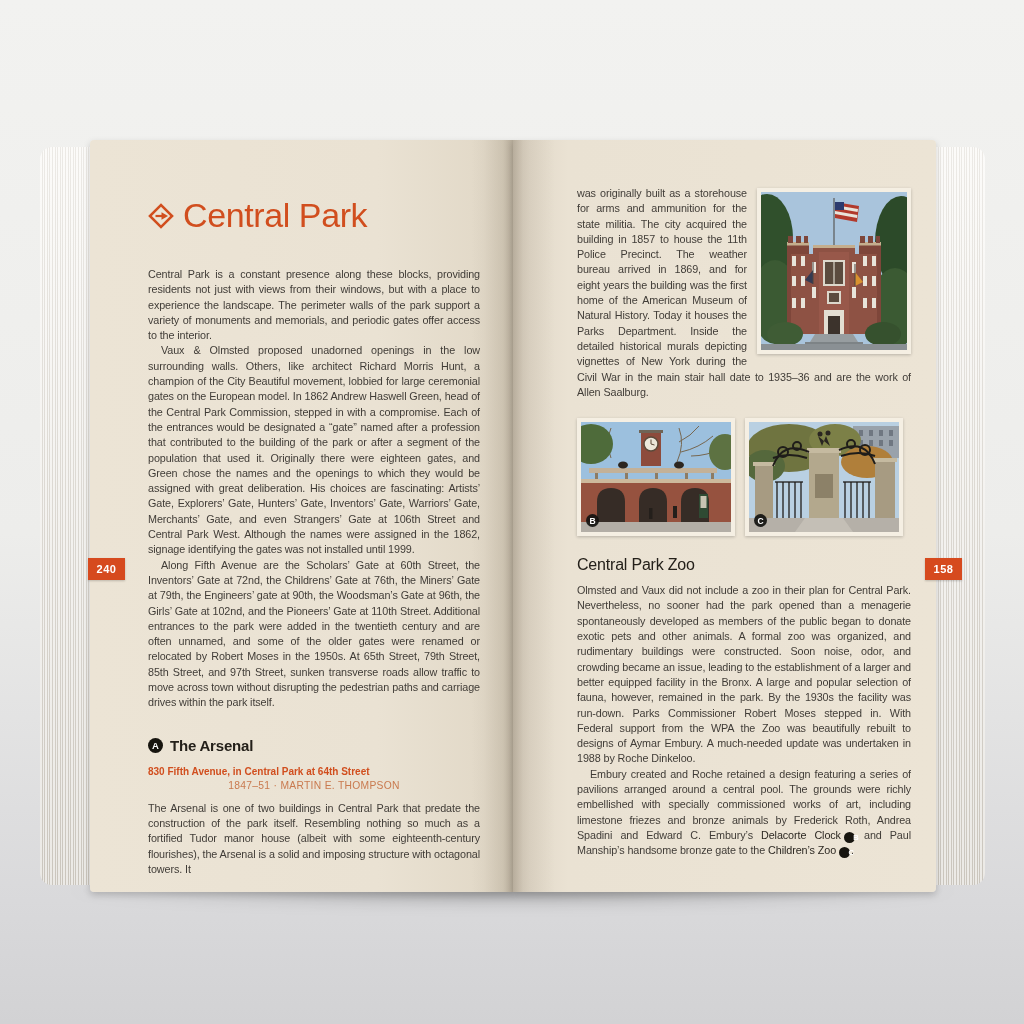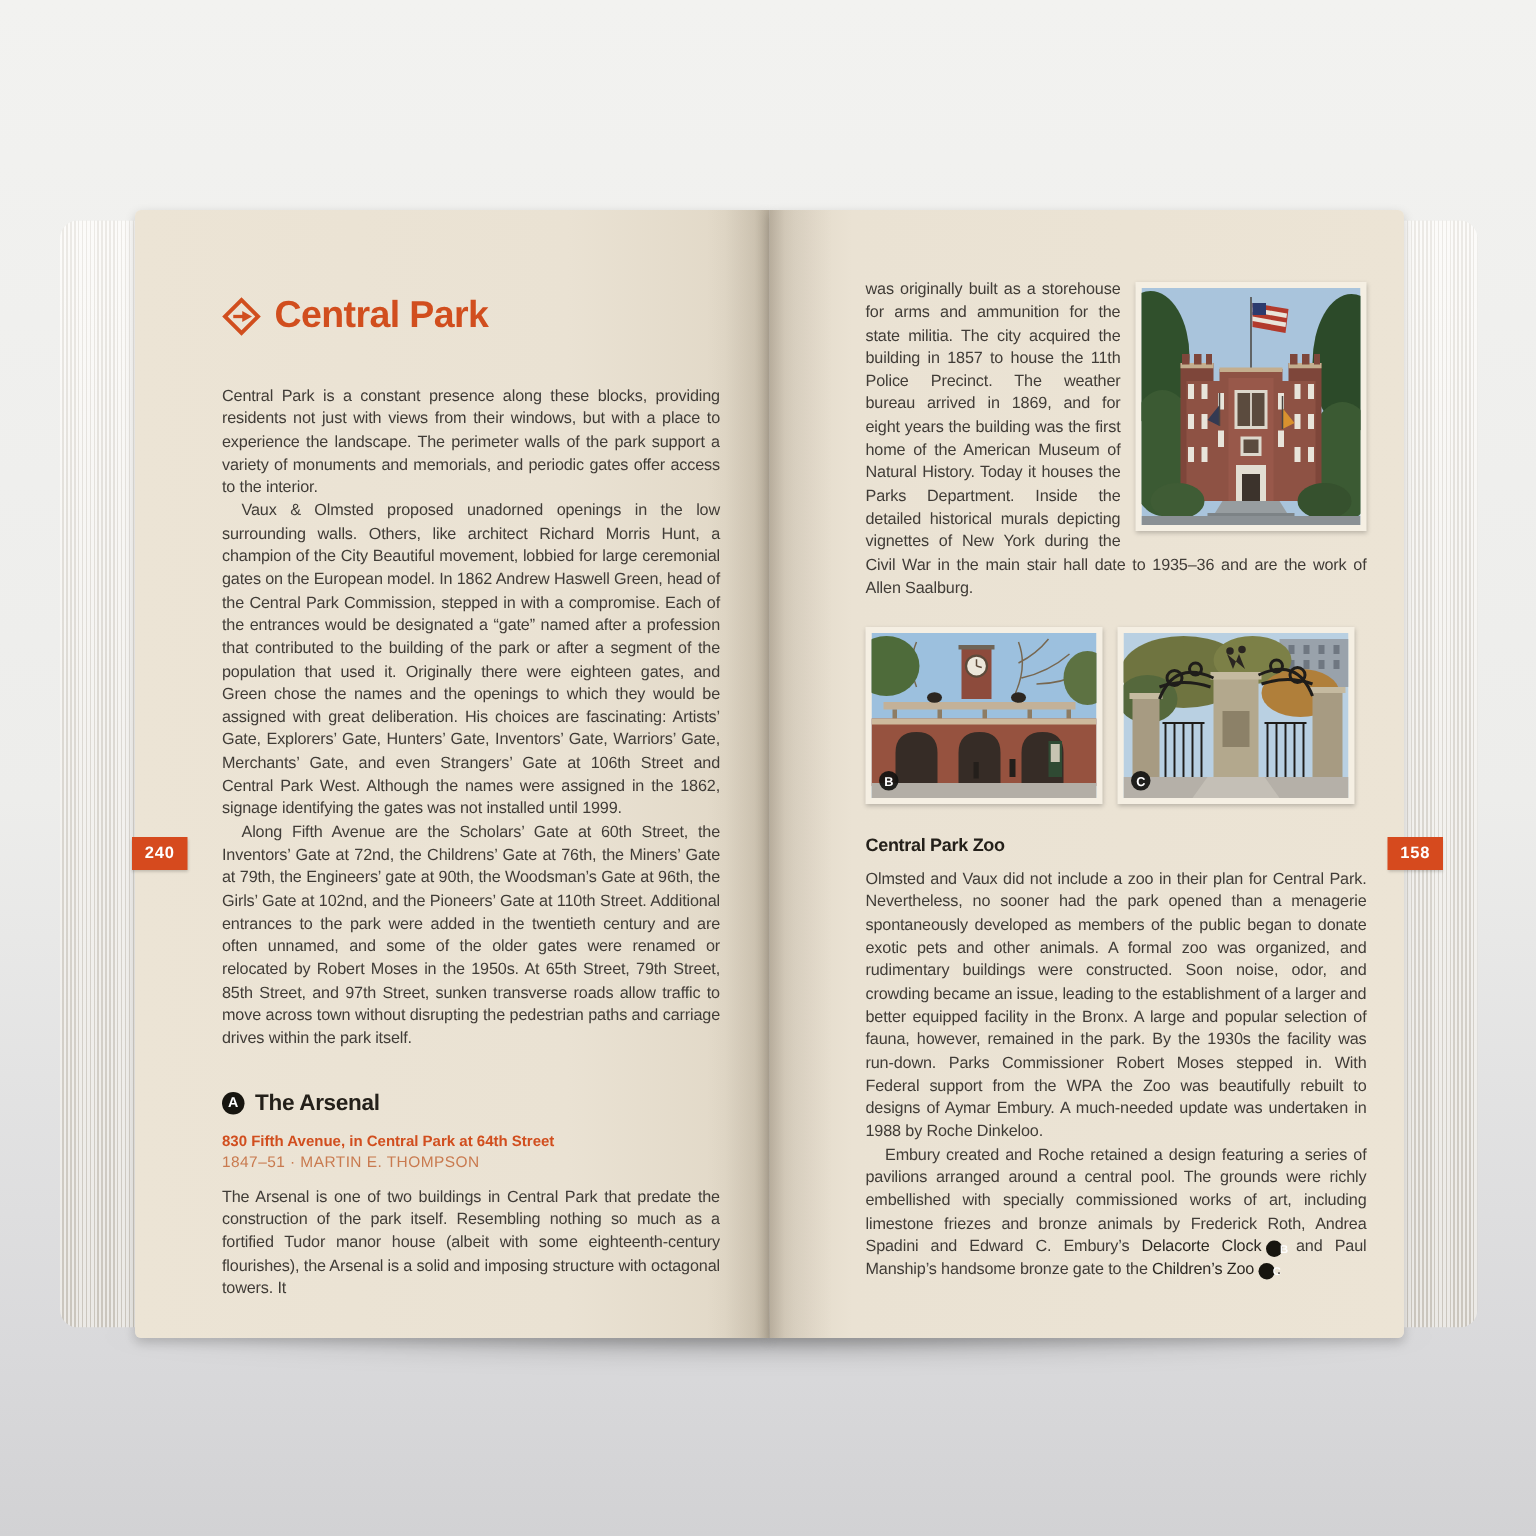--- a/index.html
+++ b/index.html
@@ -23,42 +23,42 @@
     background:linear-gradient(to right,#ece4d5 0%,#eae2d3 68%,#e2d9c8 93%,#d2c8b5 100%);
     box-shadow:0 3px 7px rgba(0,0,0,.18);}
   .page-right{left:473px;border-radius:0 4px 4px 0;
     background:linear-gradient(to right,#d6ccba 0%,#e2d9c9 4%,#eae2d3 13%,#ece4d5 100%);
     box-shadow:0 3px 7px rgba(0,0,0,.18);}
   .spine-shadow{position:absolute;left:431px;top:0;width:84px;height:752px;pointer-events:none;
     background:linear-gradient(to right,rgba(60,48,36,0) 0%,rgba(60,48,36,.07) 38%,rgba(60,48,36,.20) 50%,rgba(60,48,36,.08) 62%,rgba(60,48,36,0) 100%);}
   .content-left{position:absolute;left:58px;top:56px;width:332px;}
   .content-right{position:absolute;left:64px;top:46px;width:334px;}
   .chapter-head{display:flex;align-items:center;gap:9px;}
-  .chapter-head h1{margin:0;font-size:25px;font-weight:bold;color:#d14e1e;letter-spacing:-.4px;}
+  .chapter-head h1{margin:0;font-size:34px;font-weight:normal;color:#d14e1e;letter-spacing:-.4px;}
   .bodytext{font-size:10.8px;line-height:15.3px;color:#403c37;text-align:justify;letter-spacing:-.1px;}
   .bodytext p{margin:0;}
   .ind{text-indent:13px;}
   .mt{margin-top:32px !important;}
   .entry-head{display:flex;align-items:center;gap:7px;margin-top:26px;}
   .entry-head h2{margin:0;font-size:15px;font-weight:bold;color:#24201a;letter-spacing:-.2px;}
   .marker{width:15px;height:15px;border-radius:50%;background:#17150f;color:#fff;font-size:9.5px;
     font-weight:bold;display:flex;align-items:center;justify-content:center;flex:0 0 auto;}
   .address{margin:12px 0 0 0;font-size:10px;font-weight:bold;color:#d14e1e;}
-  .credit{margin:3px 0 0 0;font-size:10.3px;color:#c97a4f;letter-spacing:.3px;}
+  .credit{margin:3px 0 0 0;font-size:10.3px;color:#c97a4f;letter-spacing:.3px;text-align:center;}
   .entry-body{margin-top:10px !important;}
   .float-photo{float:right;width:154px;height:166px;margin:2px 0 8px 10px;
     background:#f5efe3;padding:4px;box-sizing:border-box;box-shadow:0 1px 3px rgba(0,0,0,.22);}
   .float-photo svg{display:block;}
   .photo-row{display:flex;gap:10px;margin-top:18px;clear:both;}
   .photo-row figure{position:relative;margin:0;width:158px;height:118px;background:#f5efe3;
     padding:4px;box-sizing:border-box;box-shadow:0 1px 3px rgba(0,0,0,.22);}
   .photo-label{position:absolute;left:9px;bottom:9px;width:13px;height:13px;border-radius:50%;
     background:rgba(18,18,16,.92);color:#fff;font-size:8.5px;font-weight:bold;
     display:flex;align-items:center;justify-content:center;}
-  .zoo-title{margin:20px 0 0 0;font-size:12px;font-weight:bold;color:#24201a;letter-spacing:-.2px;}
+  .zoo-title{margin:20px 0 0 0;font-size:16px;font-weight:normal;color:#24201a;letter-spacing:-.2px;}
   .zoo-p1{margin-top:9px !important;}
   .txt-marker{display:inline-flex;width:11px;height:11px;border-radius:50%;background:#17150f;
     color:#fff;font-size:7.5px;font-weight:bold;align-items:center;justify-content:center;
     vertical-align:-1px;margin:0 1px 0 3px;}
   .pagenum{position:absolute;width:37px;height:22px;background:#d64a1e;color:#fff;font-size:11px;
     font-weight:bold;display:flex;align-items:center;justify-content:center;letter-spacing:.6px;
     box-shadow:0 1px 2px rgba(0,0,0,.2);}
   .pagenum.pn-left{left:48px;top:418px;}
   .pagenum.pn-right{left:885px;top:418px;}
   b{font-weight:normal;color:#2c2822;}

